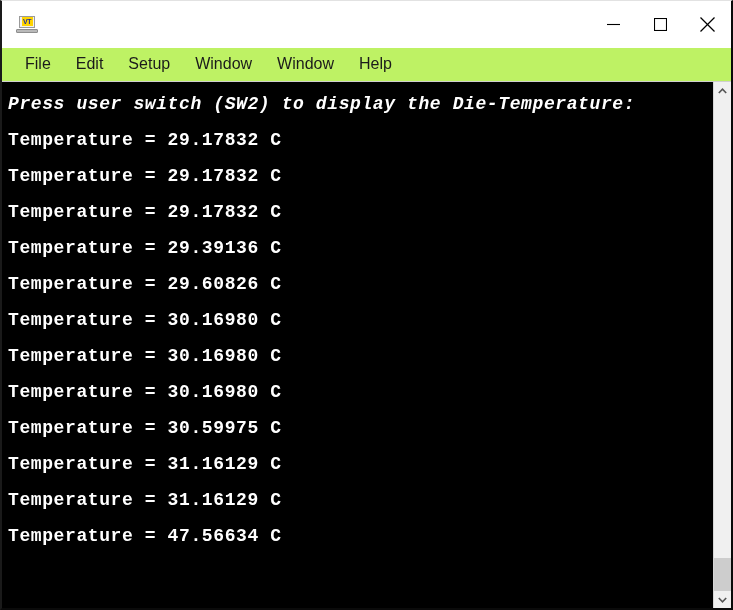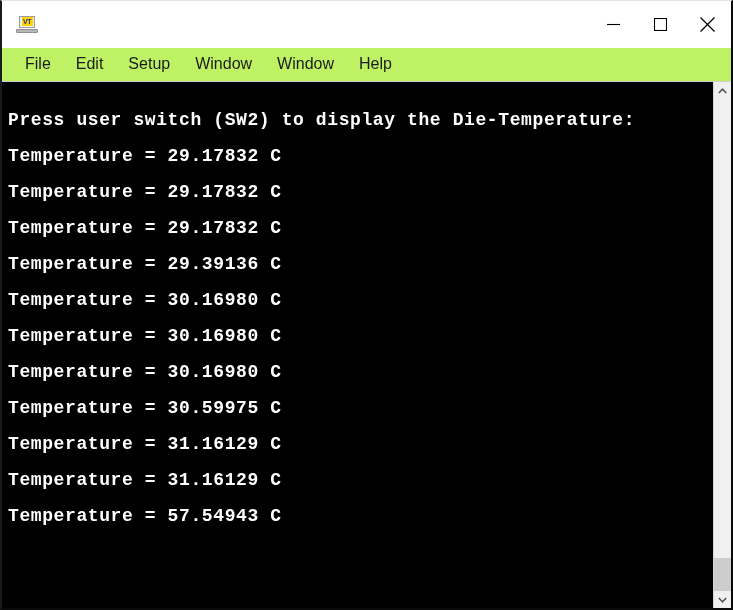--- a/index.html
+++ b/index.html
@@ -152,21 +152,21 @@
   .term-line {
     color: #ffffff;
     font-family: "Liberation Mono", "DejaVu Sans Mono", monospace;
     font-weight: bold;
     font-size: 18px;
     line-height: 36px;
     height: 36px;
     white-space: pre;
     letter-spacing: 0.6px;
   }
-  .term-line:first-child { margin-top: 20px; }
+  .term-line:first-child { margin-top: 4px; font-style: italic; }
 
   
   .scrollbar {
     width: 17px;
     min-width: 17px;
     background: #f0f0f0;
     border-left: 1px solid #d6d6d6;
     display: flex;
     flex-direction: column;
     position: relative;
@@ -237,27 +237,28 @@
     <div class="menu-item">Help</div>
   </div>
 
   <div class="terminal-area">
     <div class="terminal" id="terminal">
         <div class="term-line">Press user switch (SW2) to display the Die-Temperature:</div>
         <div class="term-line">Temperature = 29.17832 C</div>
         <div class="term-line">Temperature = 29.17832 C</div>
         <div class="term-line">Temperature = 29.17832 C</div>
         <div class="term-line">Temperature = 29.39136 C</div>
+        <div class="term-line">Temperature = 29.60826 C</div>
         <div class="term-line">Temperature = 30.16980 C</div>
         <div class="term-line">Temperature = 30.16980 C</div>
         <div class="term-line">Temperature = 30.16980 C</div>
         <div class="term-line">Temperature = 30.59975 C</div>
         <div class="term-line">Temperature = 31.16129 C</div>
         <div class="term-line">Temperature = 31.16129 C</div>
-        <div class="term-line">Temperature = 57.54943 C</div>
+        <div class="term-line">Temperature = 47.56634 C</div>
       </div>
 
     <div class="scrollbar">
       <div class="sb-arrow">
         <svg width="9" height="6" viewBox="0 0 9 6">
           <path d="M0.8 5 L4.5 1.2 L8.2 5" fill="none" stroke="#555555" stroke-width="1.6"></path>
         </svg>
       </div>
       <div class="sb-track">
         <div class="sb-thumb"></div>

